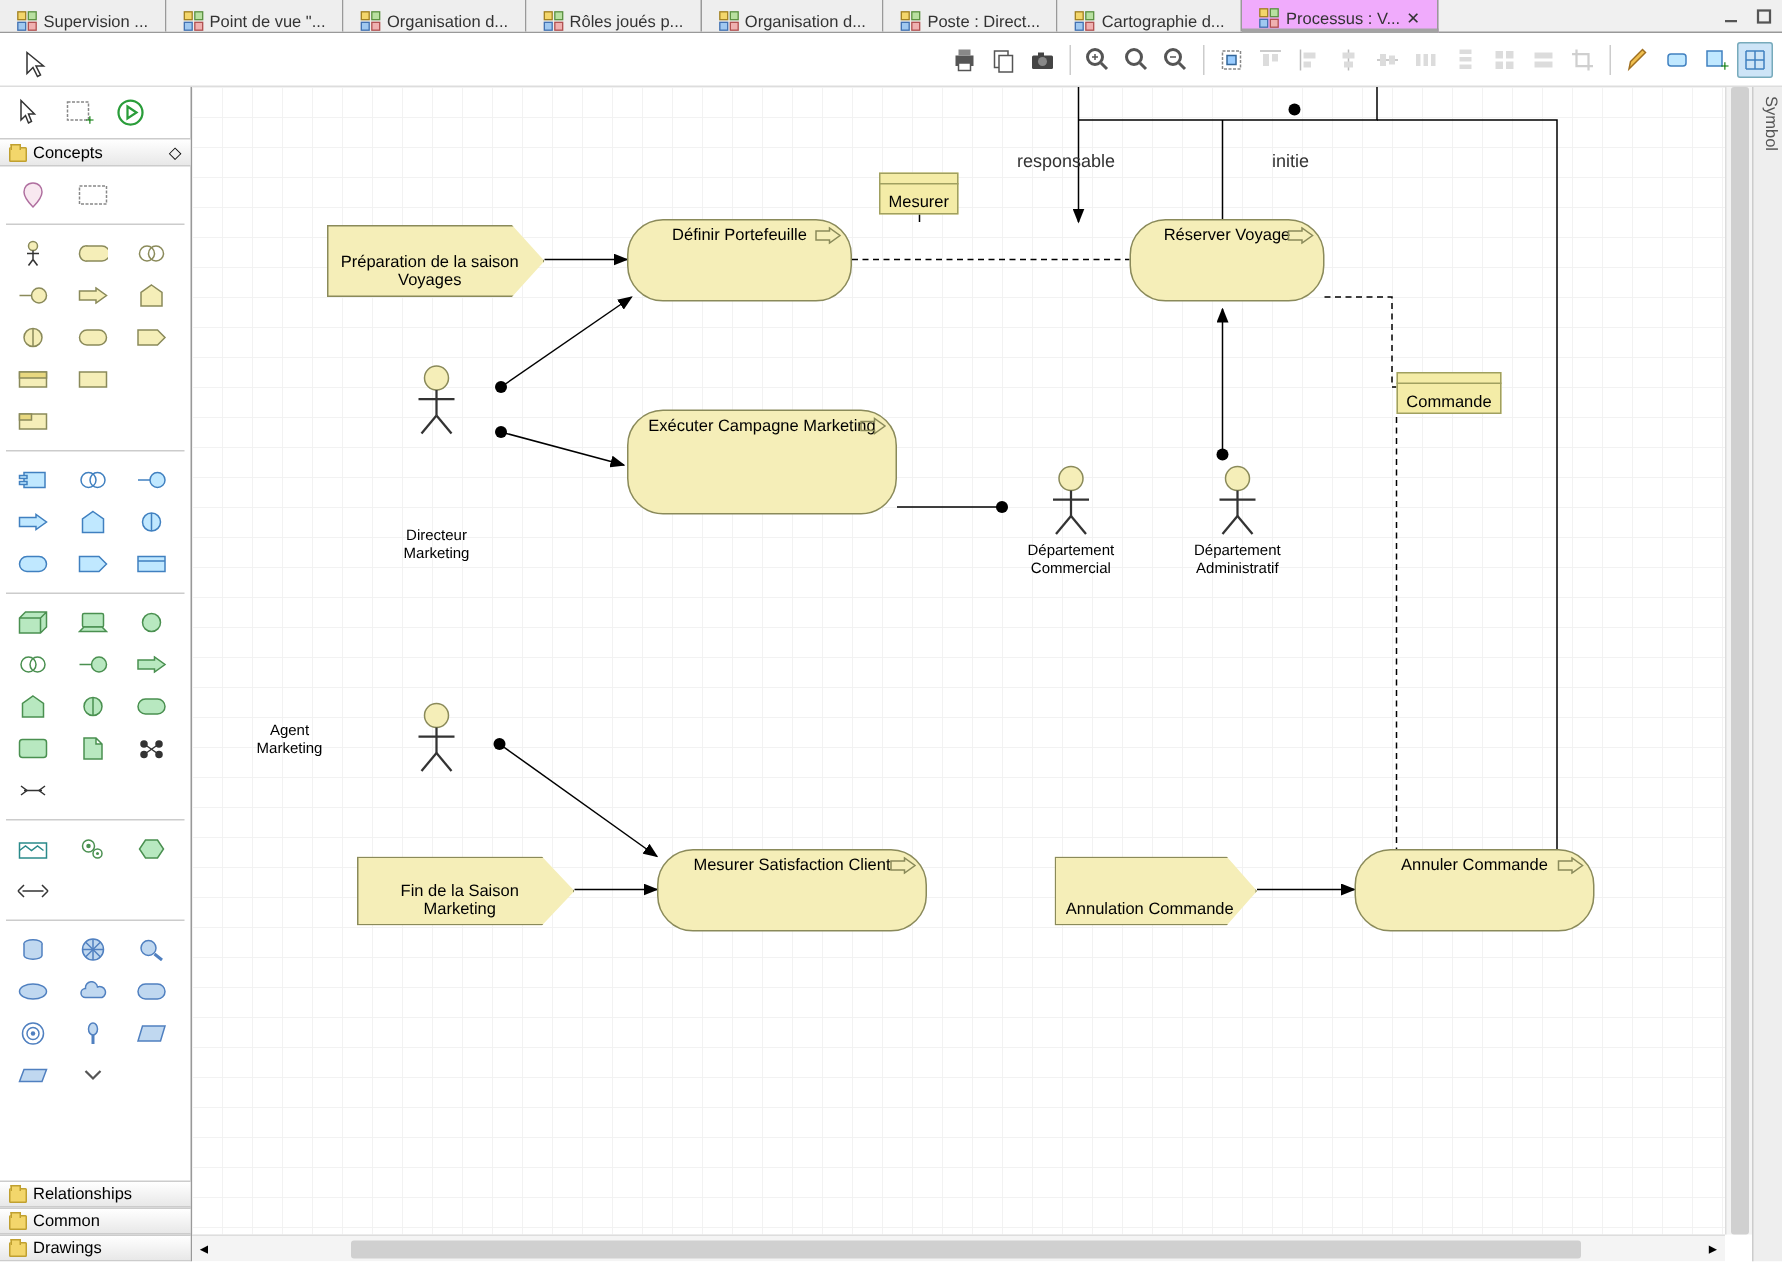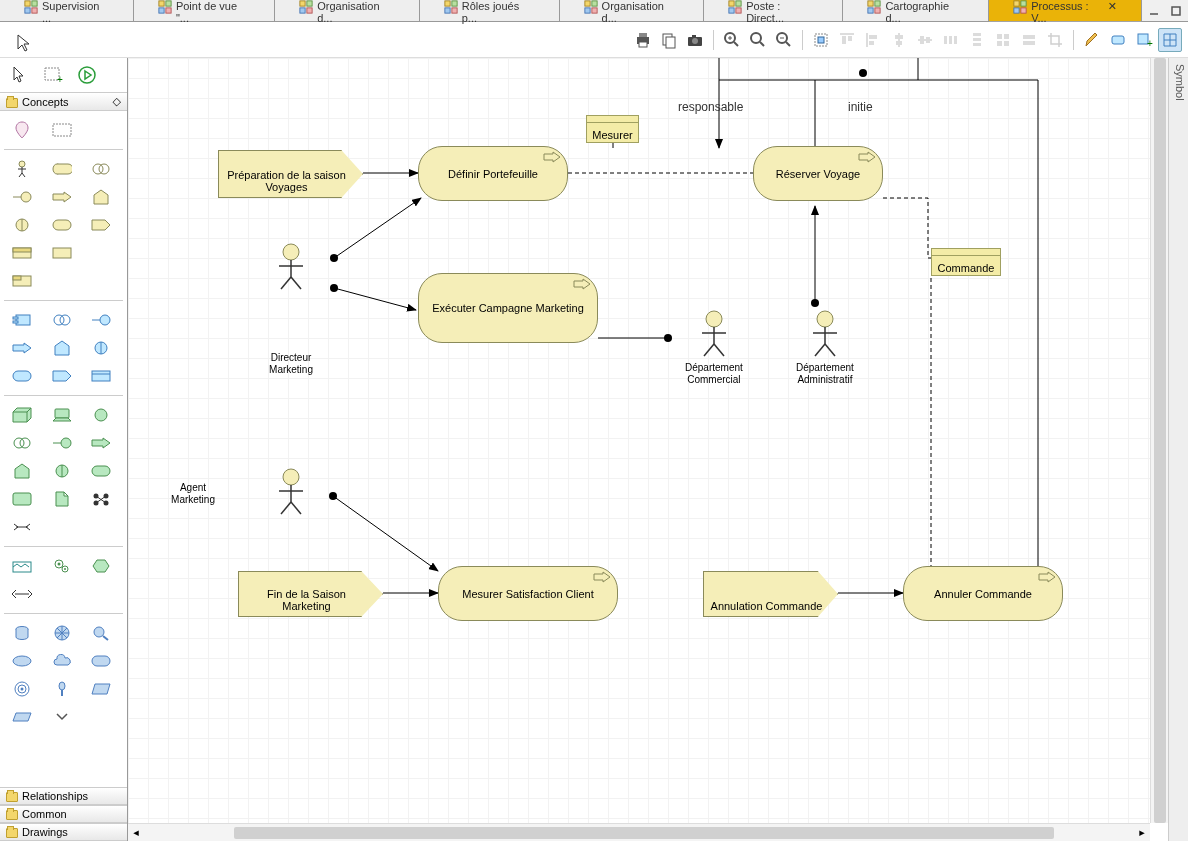--- a/index.html
+++ b/index.html
@@ -1,21 +1,21 @@
 <!DOCTYPE html>
 <html><head>
 <meta charset="utf-8">
 <style>
 * { box-sizing: border-box; margin: 0; padding: 0; }
 body { font-family: Tahoma, Arial, sans-serif; font-size: 11px; background: #fff; overflow: hidden; width: 1188px; height: 841px; position: relative; }
 
 
 .tab-bar { display: flex; height: 22px; border-bottom: 1px solid #999; background: #f0f0f0; }
-.tab { display: flex; align-items: flex-start; padding: 0 24px; border-right: 1px solid #999; background: #eee; color: #333; cursor: pointer; position: relative; min-width: 100px; }
-.tab.active { background: #eab308; border-bottom: 1px solid #a3a3a3; margin-bottom: -1px; }
+.tab { display: flex; align-items: flex-end; padding: 0 11px; border-right: 1px solid #999; background: #eee; color: #333; cursor: pointer; position: relative; min-width: 100px; }
+.tab.active { background: #f0abfc; border-bottom: 3px solid #a3a3a3; margin-bottom: -1px; }
 .tab-icon { width: 14px; height: 14px; margin-right: 4px; flex-shrink: 0; }
 .tab-close { margin-left: auto; padding-left: 4px; }
 .win-controls { margin-left: auto; display: flex; align-items: center; padding: 0 4px; gap: 6px; }
 .win-btn { width: 16px; height: 14px; display: flex; align-items: center; justify-content: center; cursor: pointer; }
 
 
 .toolbar { height: 36px; display: flex; align-items: center; justify-content: flex-end; padding: 0 6px; border-bottom: 1px solid #ddd; gap: 2px; }
 .tool-btn { width: 24px; height: 24px; display: flex; align-items: center; justify-content: center; cursor: pointer; border-radius: 2px; }
 .tool-btn.active { background: #cde4f7; border: 1px solid #7ab; }
 .tool-sep { width: 1px; height: 20px; background: #ccc; margin: 0 4px; }
@@ -49,21 +49,21 @@
 .hscroll .arrow { width: 16px; height: 16px; display: flex; align-items: center; justify-content: center; }
 .hscroll .track { flex: 1; height: 12px; position: relative; }
 .hscroll .thumb { position: absolute; left: 90px; top: 0; height: 100%; width: 820px; background: #d0d0d0; border-radius: 2px; }
 .vscroll { position: absolute; top: 0; right: 0; bottom: 18px; width: 18px; background: #f4f4f4; border-left: 1px solid #ddd; }
 .vscroll .thumb { position: absolute; left: 3px; top: 0; width: 12px; height: 100%; background: #d0d0d0; border-radius: 2px; }
 
 
 .side-tab { width: 20px; background: #eee; border-left: 1px solid #ccc; writing-mode: vertical-rl; text-orientation: mixed; padding: 6px 2px; font-size: 11px; color: #555; cursor: pointer; }
 
 
-.process-box { position: absolute; background: #f5eeb8; border: 1px solid #8a8a5a; border-radius: 24px; display: flex; align-items: center; justify-content: center; text-align: center; padding: 4px; font-size: 11px; }
+.process-box { position: absolute; background: #f5eeb8; border: 1px solid #8a8a5a; border-radius: 24px; display: flex; align-items: flex-start; justify-content: center; text-align: center; padding: 4px; font-size: 11px; }
 .process-arrow-icon { position: absolute; top: 4px; right: 6px; }
 .event-chevron { position: absolute; background: #f5eeb8; border: 1px solid #8a8a5a; display: flex; align-items: flex-end; justify-content: center; text-align: center; padding: 4px 12px 4px 4px; font-size: 11px; clip-path: polygon(0 0, 85% 0, 100% 50%, 85% 100%, 0 100%); }
 .data-obj { position: absolute; background: #f4eca7; border: 1px solid #a0a060; }
 .data-obj::before { content: ''; position: absolute; left: -1px; top: 6px; right: -1px; height: 1px; background: #a0a060; }
 .actor { position: absolute; display: flex; flex-direction: column; align-items: center; }
 .actor-label { margin-top: 4px; text-align: center; font-size: 10px; line-height: 1.2; }
 .edge-label { position: absolute; font-size: 12px; color: #333; }
 
 .folder-icon { width: 12px; height: 10px; background: #f3d66b; border: 1px solid #c0a030; border-radius: 1px; position: relative; }
 .folder-icon::before { content: ''; position: absolute; top: -3px; left: 0; width: 5px; height: 3px; background: #f3d66b; border: 1px solid #c0a030; border-bottom: none; }

